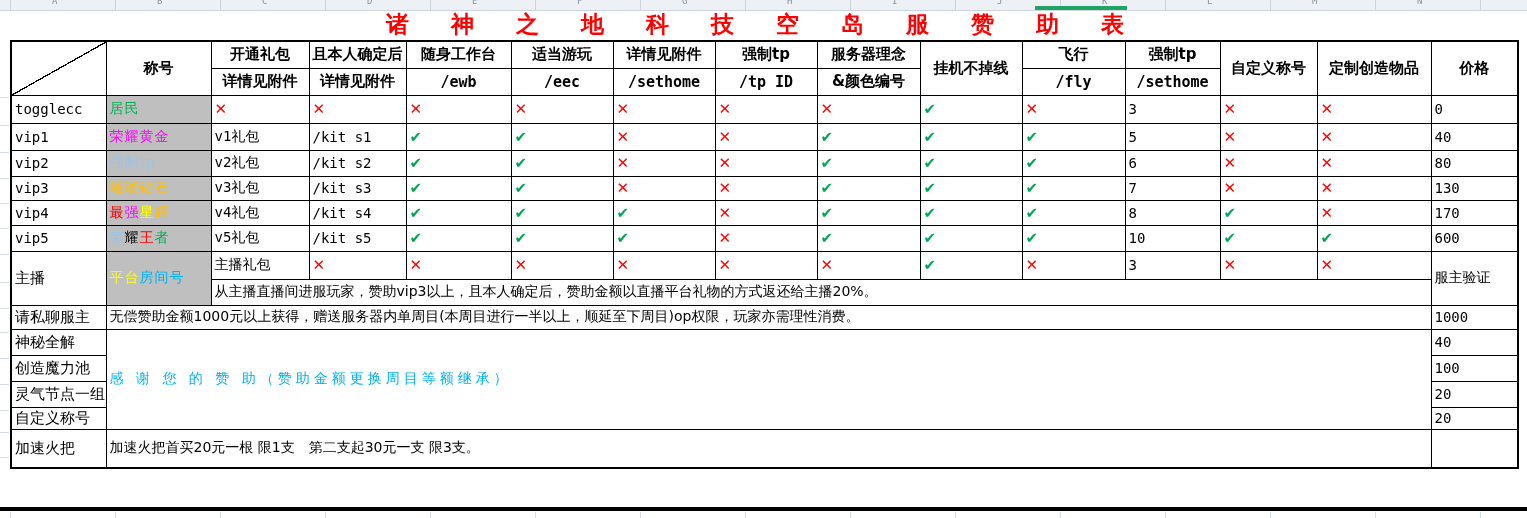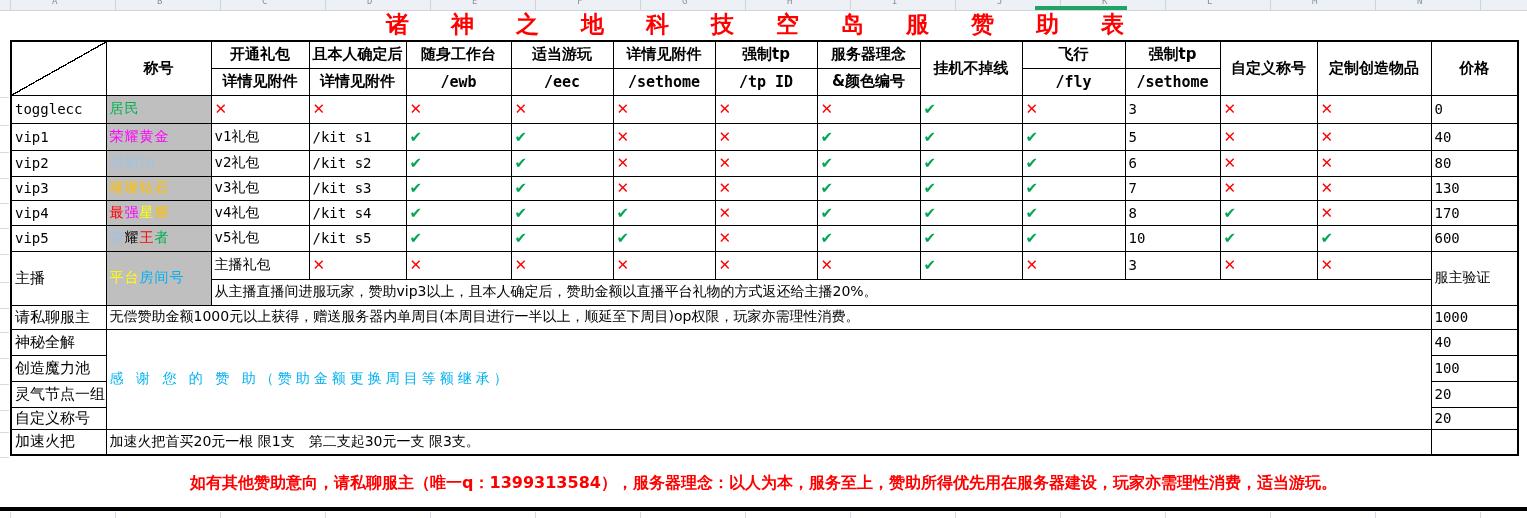--- a/index.html
+++ b/index.html
@@ -282,29 +282,28 @@
           <td class="price">100</td>
         </tr>
         <tr style="height: 26px;">
           <td class="rowlabel cjk" style="font-family: inherit; font-size: 15px;">灵气节点一组</td>
           <td class="price">20</td>
         </tr>
         <tr style="height: 22px;">
           <td class="rowlabel cjk" style="font-family: inherit; font-size: 15px;">自定义称号</td>
           <td class="price">20</td>
         </tr>
-        <tr style="height: 26px;">
+        <tr style="height: 39px;">
           <td class="rowlabel cjk" style="font-family: inherit; font-size: 15px;">加速火把</td>
           <td class="note" colspan="13">加速火把首买20元一根 限1支　第二支起30元一支 限3支。</td>
           <td class="price"></td>
         </tr>
       </tbody>
   </table>
 
-  <div class="footer" style="color: rgb(255, 0, 0);">如有其他赞助意向，请私聊服主（唯一q：1399313584），服务器理念：以人为本，服务至上，赞助所得优先用在服务器建设，玩家亦需理性消费，适当游玩。</div>
   <div class="thickbar"></div>
   <div id="bottomticks">
       <div class="btick" style="left: 10px;"></div>
       <div class="btick" style="left: 115px;"></div>
       <div class="btick" style="left: 220px;"></div>
       <div class="btick" style="left: 325px;"></div>
       <div class="btick" style="left: 430px;"></div>
       <div class="btick" style="left: 535px;"></div>
       <div class="btick" style="left: 640px;"></div>
       <div class="btick" style="left: 745px;"></div>

